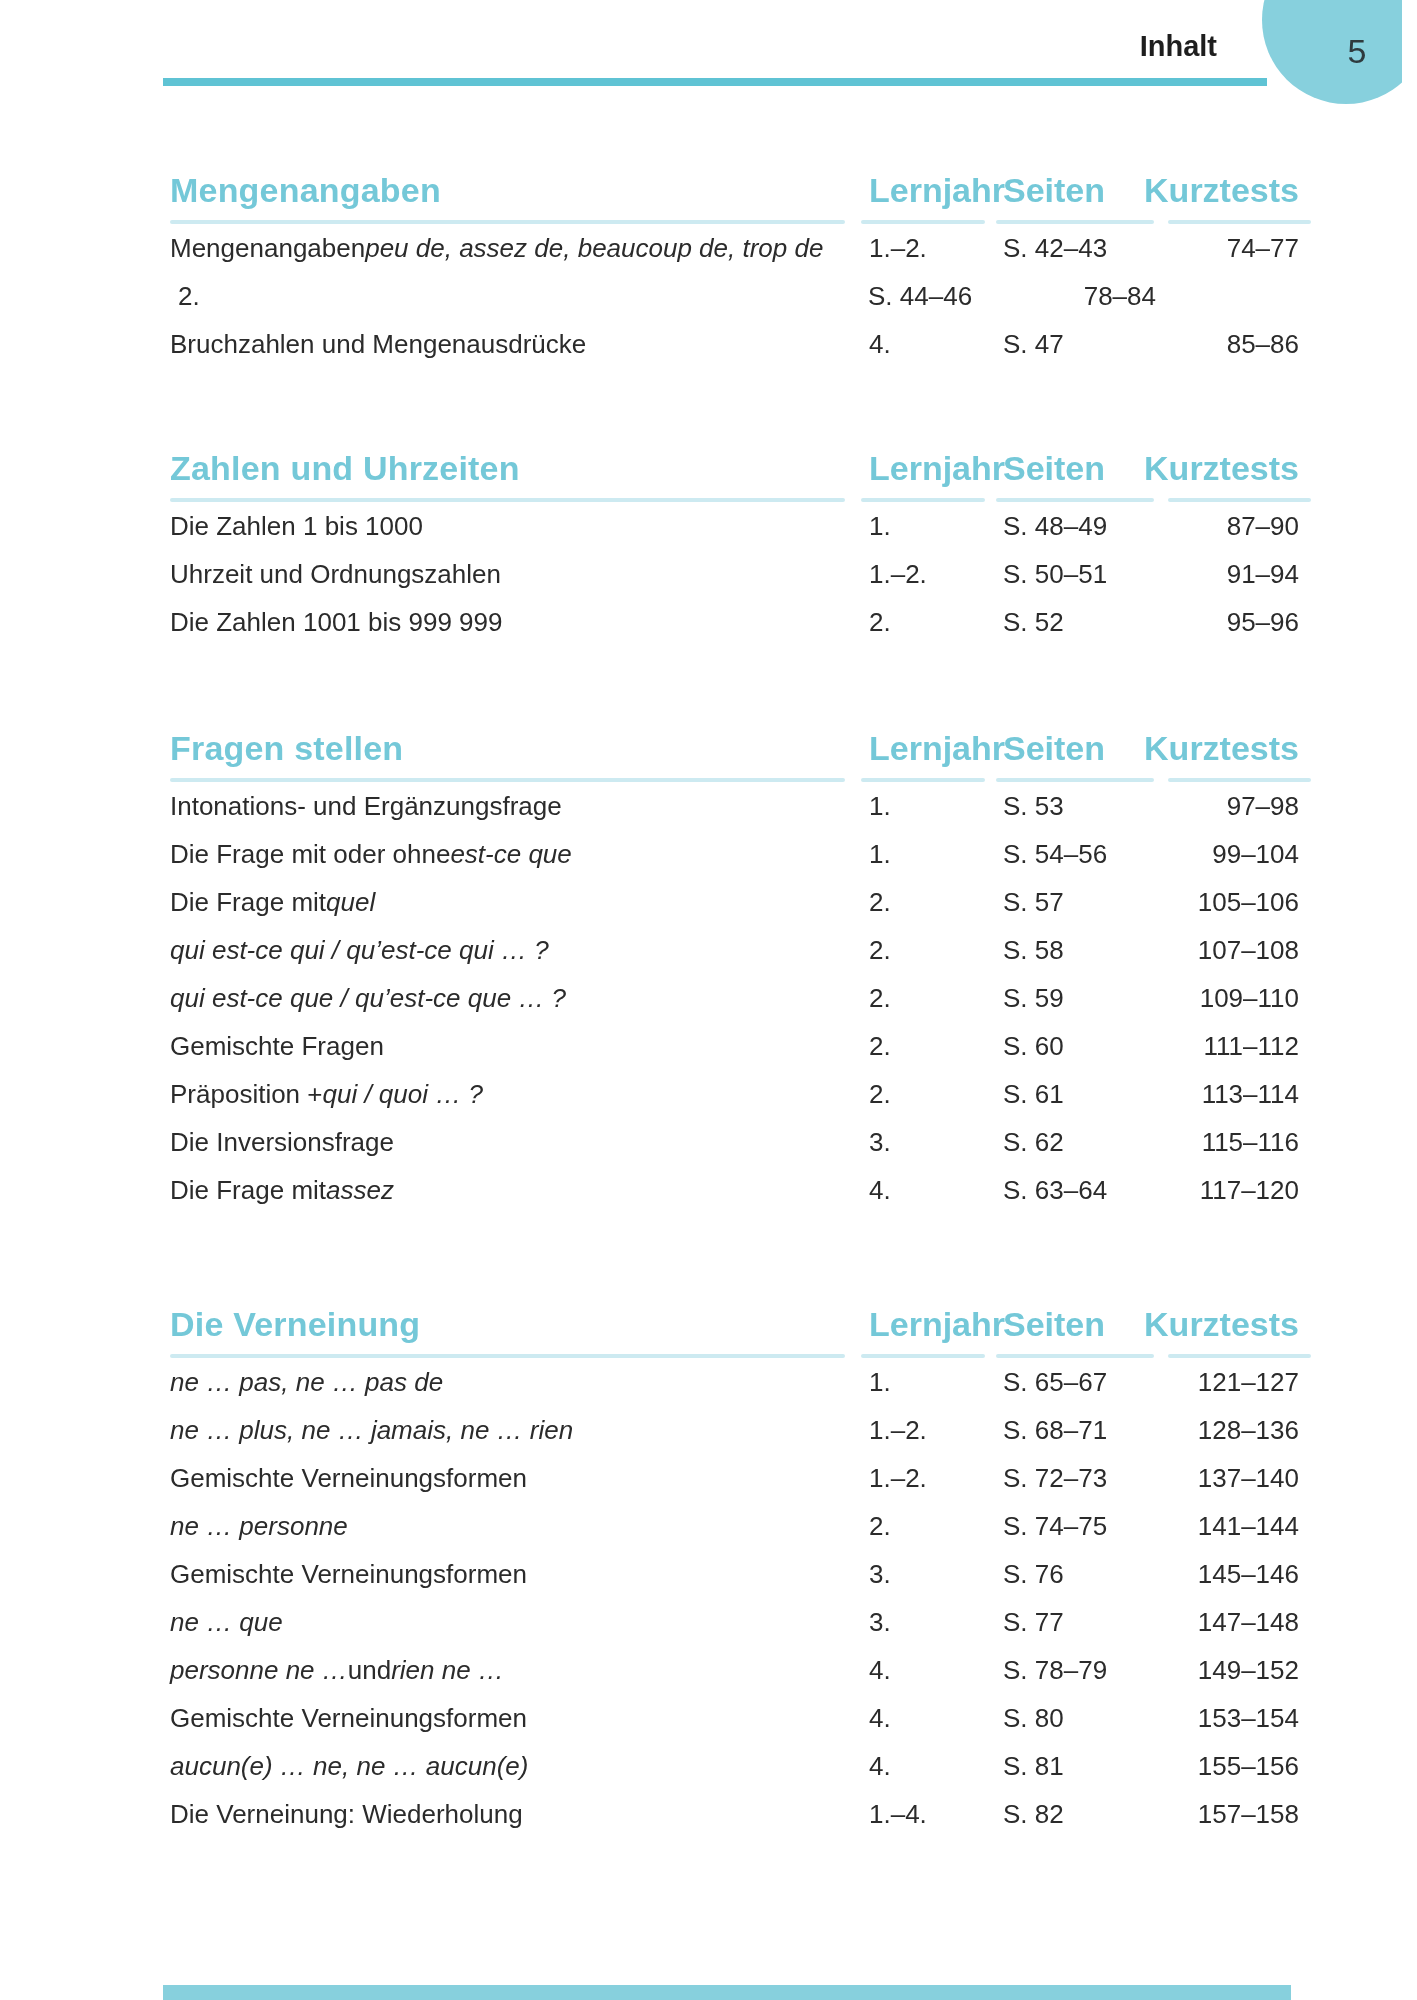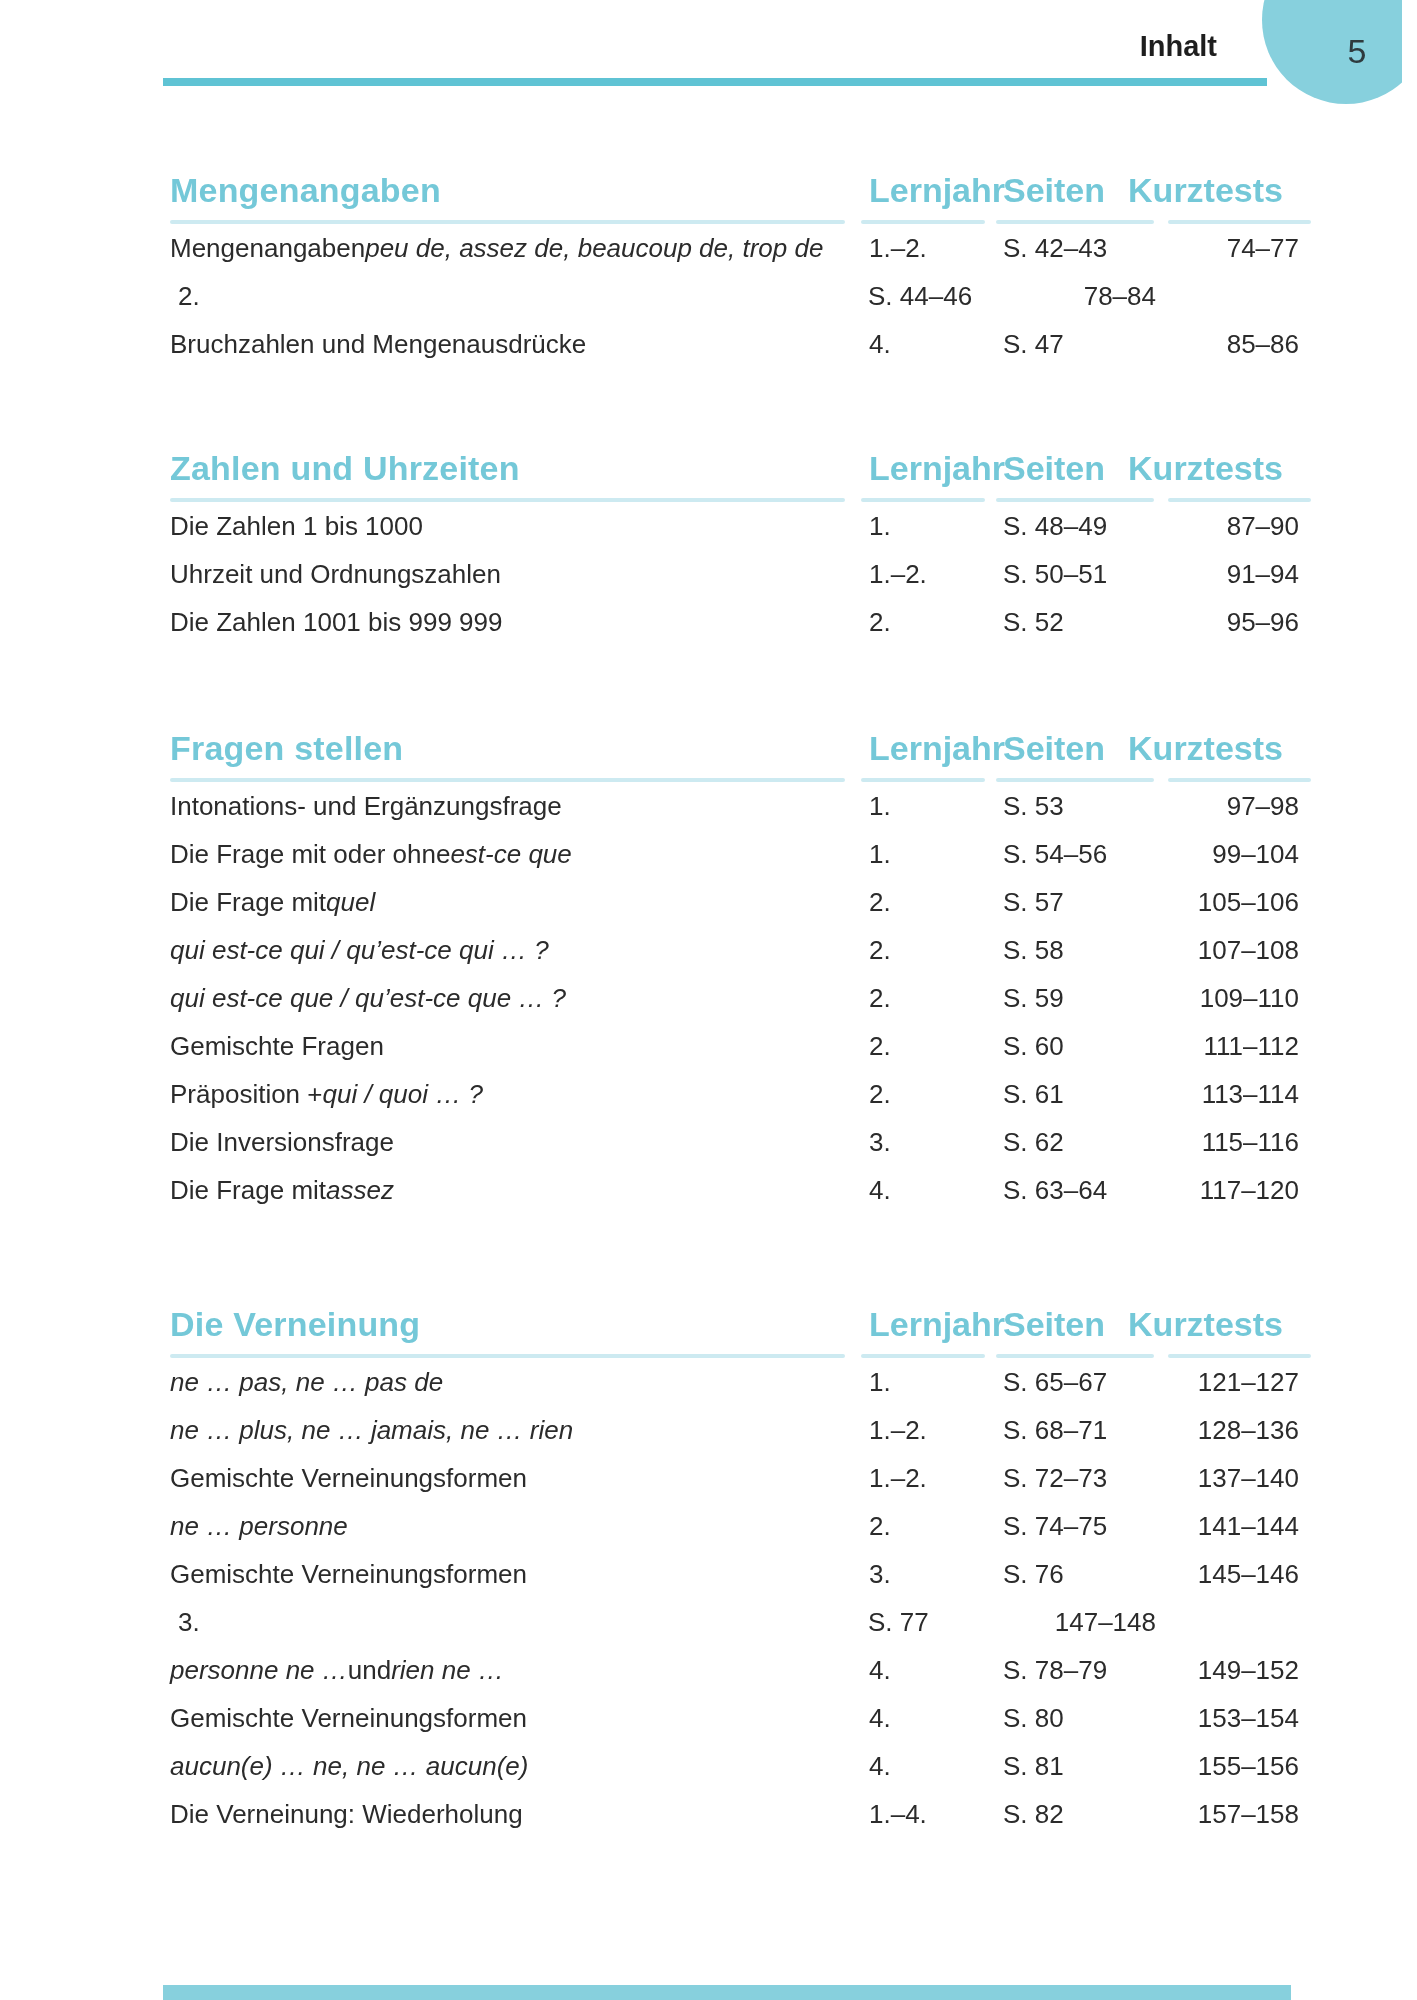--- a/index.html
+++ b/index.html
@@ -71,21 +71,21 @@
   .grid-row {
     display: grid;
     grid-template-columns: 691px 135px 172px 143px;
   }
   .head-row { height: 64px; }
   .head-cell { position: relative; }
   .head-cell .htext { position: absolute; bottom: 14px; white-space: nowrap; }
   .c1 .htext { left: 0; }
   .c2 .htext { left: 8px; }
   .c3 .htext { left: 7px; }
-  .c4 .htext { right: 28px; margin-left: 18px; }
+  .c4 .htext { right: 12px; margin-left: 18px; }
 
   .section-title {
     font-size: 34px;
     font-weight: 700;
     color: var(--accent-light, #74c8d8);
     letter-spacing: 0.2px;
   }
   .col-header {
     font-size: 34px;
     font-weight: 700;
@@ -362,20 +362,23 @@
         </div>
         <div class="grid-row data-row">
           <div class="data-cell c1">
             <span>Gemischte Verneinungsformen</span>
           </div>
           <div class="data-cell c2">3.</div>
           <div class="data-cell c3">S. 76</div>
           <div class="data-cell c4">145–146</div>
         </div>
         <div class="grid-row data-row">
+          <div class="data-cell c1">
+            <i>ne … que</i>
+          </div>
           <div class="data-cell c2">3.</div>
           <div class="data-cell c3">S. 77</div>
           <div class="data-cell c4">147–148</div>
         </div>
         <div class="grid-row data-row">
           <div class="data-cell c1">
             <i>personne ne …</i>
             <span> und </span>
             <i>rien ne …</i>
           </div>

